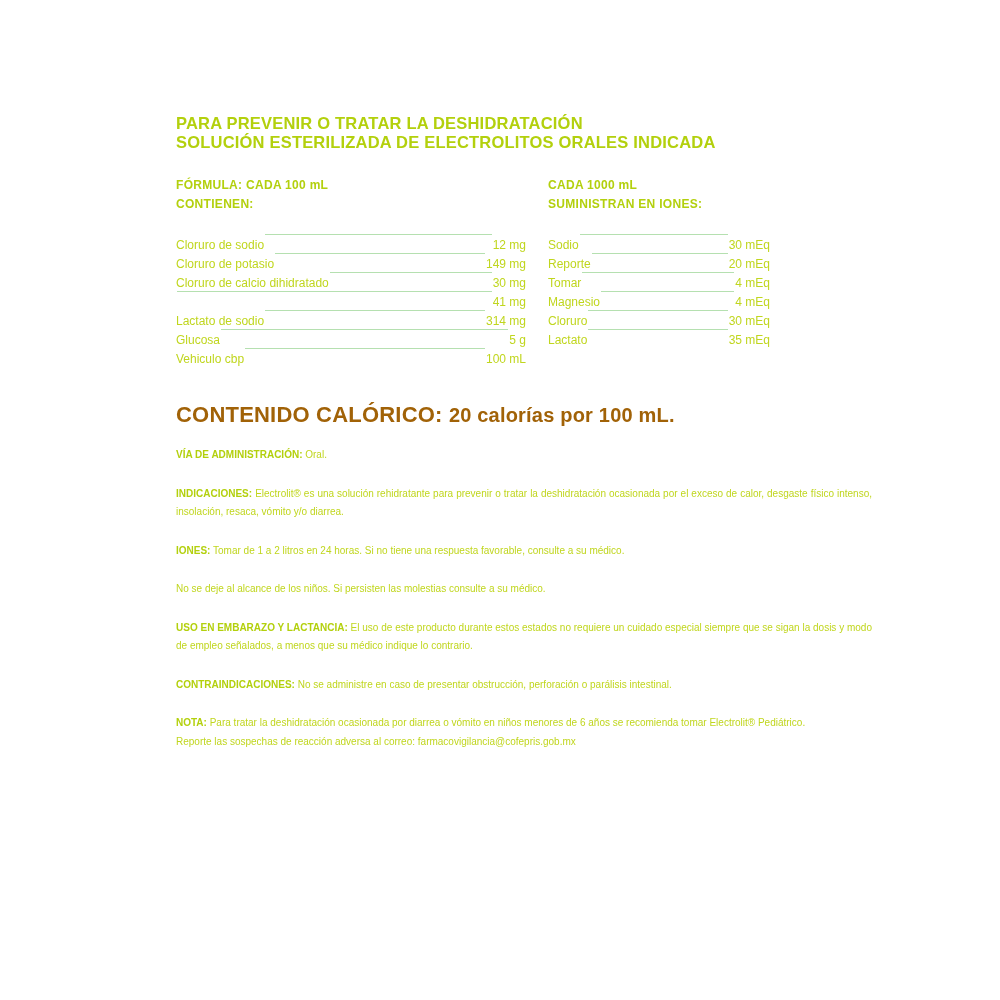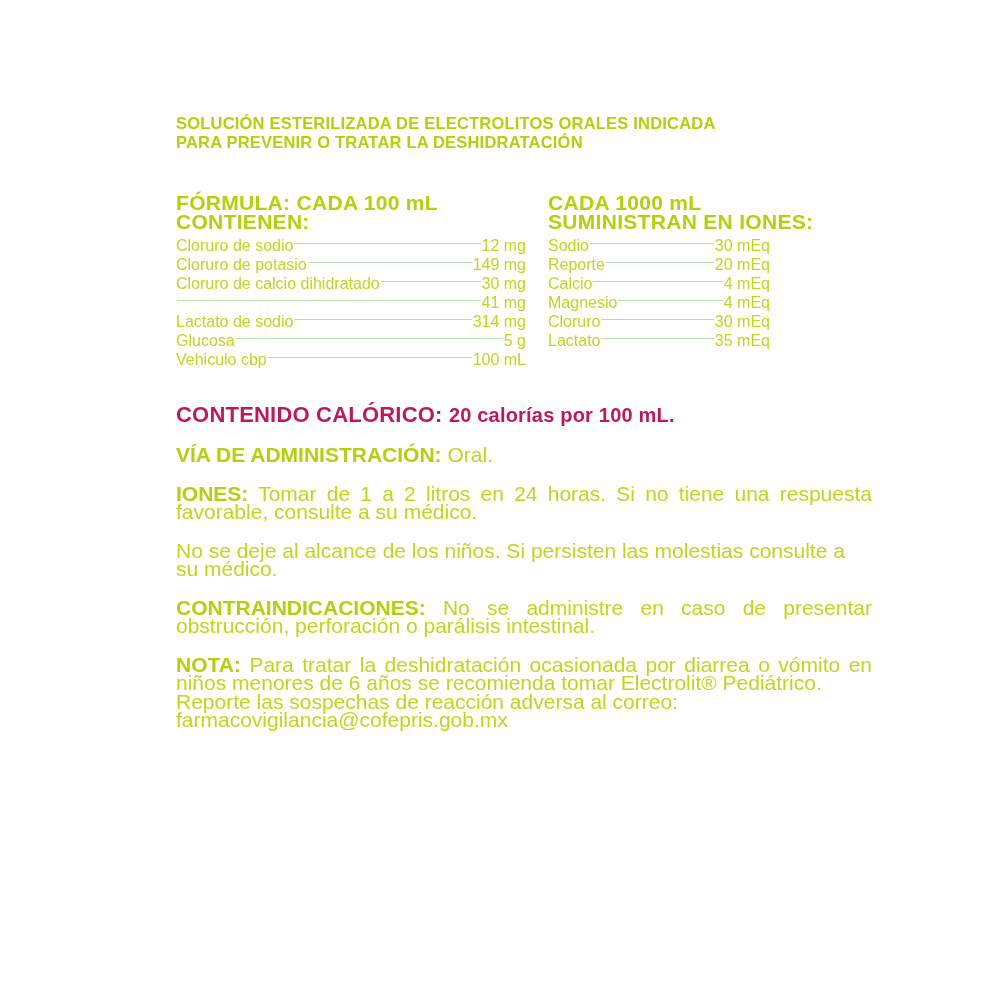--- a/index.html
+++ b/index.html
@@ -7,51 +7,51 @@
       width: 1000px; height: 1000px; position: relative; overflow: hidden;
       font-family: "Liberation Sans", sans-serif;
       color: #bcd41c;
     }
     .page { position: absolute; left: 176px; top: 114px; width: 696px; }
     .title {
       font-weight: bold; font-size: 16.5px; line-height: 19px; color: #b3d00d;
       letter-spacing: 0.2px; margin: 0;
     }
     .formula-heads { position: relative; height: 40px; margin-top: 24px; }
-    .fh { position: absolute; top: 17px; font-weight: bold; font-size: 21px; line-height: 19px; color: #b3d00d; letter-spacing: 0.3px; }
+    .fh { position: absolute; top: 0; font-weight: bold; font-size: 12px; line-height: 19px; color: #b3d00d; letter-spacing: 0.3px; }
     .fh.left { left: 0; }
     .fh.right { left: 372px; }
     .tables { position: relative; height: 140px; margin-top: 20px; }
     .tbl { position: absolute; top: 0; }
     .tbl.left { left: 0; width: 350px; }
     .tbl.right { left: 372px; width: 222px; }
     .row {
-      display: flex; align-items: center; font-size: 16px; line-height: 19px; height: 19px;
+      display: flex; align-items: flex-start; font-size: 12px; line-height: 19px; height: 19px;
       color: #c0d61e;
     }
     .row .name { white-space: nowrap; }
     .row .leader { flex: 1; border-bottom: 1px solid #b5e0b0; margin: 0 1px; transform: translateY(-2px); min-width: 8px; }
     .row .val { white-space: nowrap; }
     .calorie {
-      margin-top: 26px; font-weight: bold; font-size: 22px; line-height: 26px; color: #be185d;
+      margin-top: 26px; font-weight: bold; font-size: 22px; line-height: 26px; color: #a16207;
       letter-spacing: 0.2px;
     }
     .calorie .light { font-size: 20px; }
-    .section { margin-top: 20px; font-size: 21px; line-height: 18.5px; color: #c0d61e; text-align: justify; }
+    .section { margin-top: 20px; font-size: 10px; line-height: 18.5px; color: #c0d61e; text-align: justify; }
     .section .label { font-weight: bold; color: #b3d00d; }
     .section.first { margin-top: 18px; }
     .section p { margin: 0; }
   </style>
 </head>
 <body>
 
 <div class="page">
   <div class="title">
+    <div>PARA PREVENIR O TRATAR LA DESHIDRATACIÓN</div>
     <div>SOLUCIÓN ESTERILIZADA DE ELECTROLITOS ORALES INDICADA</div>
-    <div>PARA PREVENIR O TRATAR LA DESHIDRATACIÓN</div>
   </div>
 
   <div class="formula-heads">
     <div class="fh left">
       <div>FÓRMULA: CADA 100 mL</div>
       <div>CONTIENEN:</div>
     </div>
     <div class="fh right">
       <div>CADA 1000 mL</div>
       <div>SUMINISTRAN EN IONES:</div>
@@ -100,21 +100,21 @@
           <span class="name">Sodio</span>
           <span class="leader"></span>
           <span class="val">30 mEq</span>
         </div>
       <div class="row">
           <span class="name">Reporte</span>
           <span class="leader"></span>
           <span class="val">20 mEq</span>
         </div>
       <div class="row">
-          <span class="name">Calcio</span>
+          <span class="name">Tomar</span>
           <span class="leader"></span>
           <span class="val">4 mEq</span>
         </div>
       <div class="row">
           <span class="name">Magnesio</span>
           <span class="leader"></span>
           <span class="val">4 mEq</span>
         </div>
       <div class="row">
           <span class="name">Cloruro</span>
@@ -131,24 +131,30 @@
 
   <div class="calorie">
     <span>CONTENIDO CALÓRICO:</span>
     <span class="light">20 calorías por 100 mL.</span>
   </div>
 
   <div class="section first">
     <p><span class="label">VÍA DE ADMINISTRACIÓN:</span> <span>Oral.</span></p>
   </div>
   <div class="section">
+    <p><span class="label">INDICACIONES:</span> <span>Electrolit® es una solución rehidratante para prevenir o tratar la deshidratación ocasionada por el exceso de calor, desgaste físico intenso, insolación, resaca, vómito y/o diarrea.</span></p>
+  </div>
+  <div class="section">
     <p><span class="label">IONES:</span> <span>Tomar de 1 a 2 litros en 24 horas. Si no tiene una respuesta favorable, consulte a su médico.</span></p>
   </div>
   <div class="section">
     <p style="text-align:left">No se deje al alcance de los niños. Si persisten las molestias consulte a su médico.</p>
+  </div>
+  <div class="section">
+    <p><span class="label">USO EN EMBARAZO Y LACTANCIA:</span> <span>El uso de este producto durante estos estados no requiere un cuidado especial siempre que se sigan la dosis y modo de empleo señalados, a menos que su médico indique lo contrario.</span></p>
   </div>
   <div class="section">
     <p><span class="label">CONTRAINDICACIONES:</span> <span>No se administre en caso de presentar obstrucción, perforación o parálisis intestinal.</span></p>
   </div>
   <div class="section">
     <p><span class="label">NOTA:</span> <span>Para tratar la deshidratación ocasionada por diarrea o vómito en niños menores de 6 años se recomienda tomar Electrolit® Pediátrico.</span></p>
     <p style="text-align:left">Reporte las sospechas de reacción adversa al correo: farmacovigilancia@cofepris.gob.mx</p>
   </div>
 </div>
 

